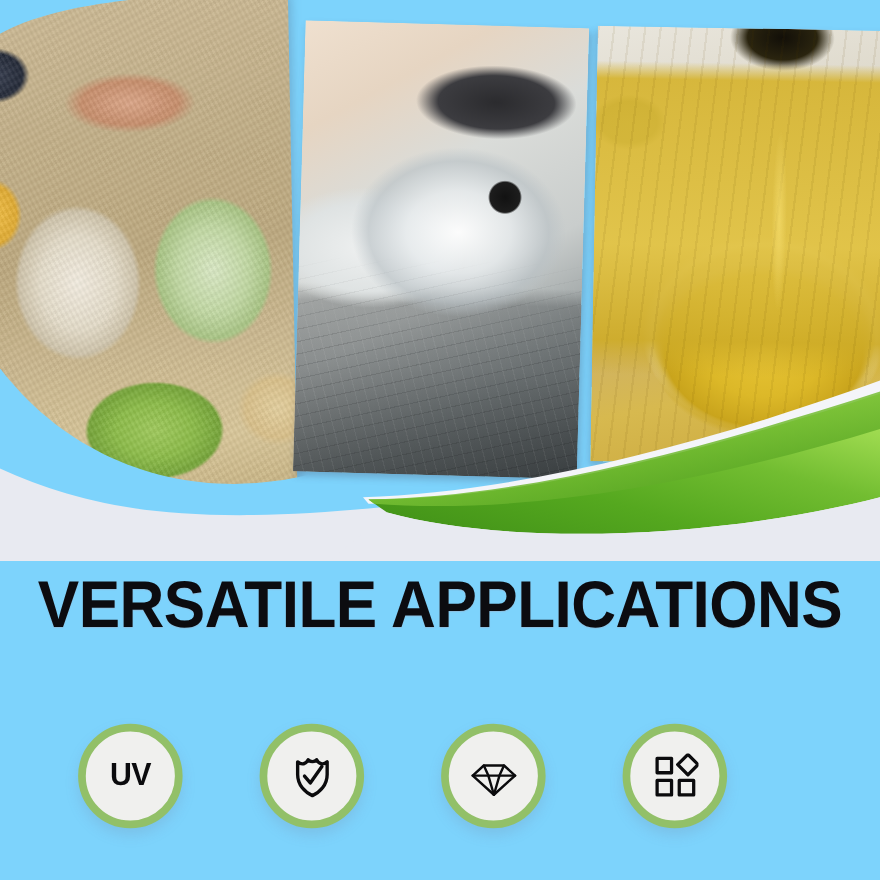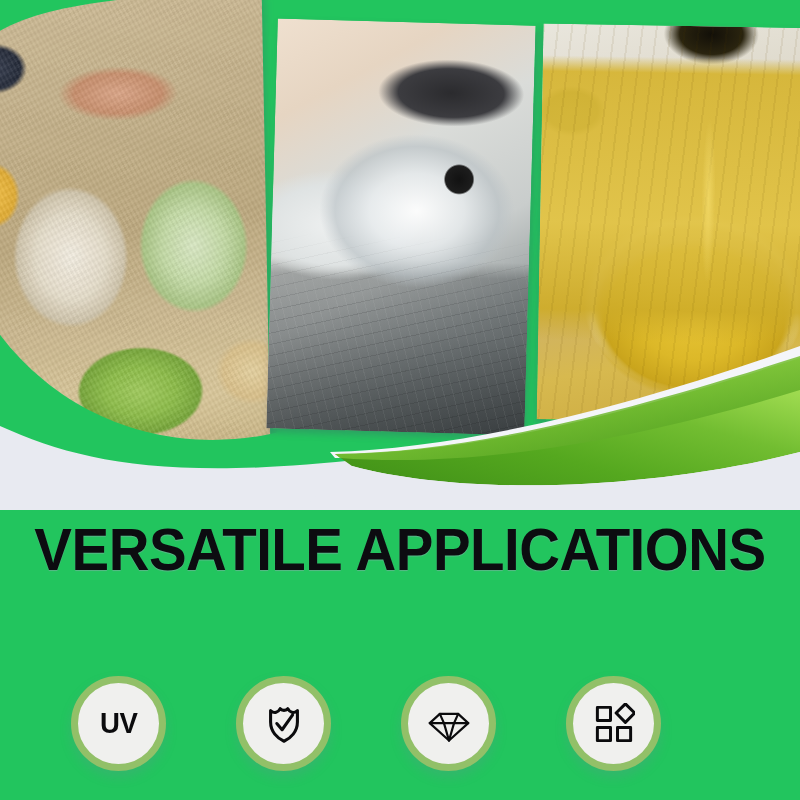--- a/index.html
+++ b/index.html
@@ -4,21 +4,21 @@
 <style>
   * { box-sizing: border-box; margin: 0; padding: 0; }
   html, body {
     width: 800px; height: 800px;
     font-family: "Liberation Sans", sans-serif;
     overflow: hidden;
   }
   #stage {
     position: relative;
     width: 800px; height: 800px;
-    background: #22c55e;
+    background: #7dd3fc;
     overflow: hidden;
   }
 
   
   .collage {
     position: absolute;
     left: 0; top: 0;
     width: 800px; height: 480px;
     overflow: hidden;
   }
@@ -151,21 +151,21 @@
     color: #0c0c10;
     line-height: 1;
     transform: scaleX(.94);
     white-space: nowrap;
     text-shadow: 0 1px 1px rgba(160,168,190,.45);
   }
 
   
   #feature-row {
     position: absolute;
-    left: 0; top: 676px;
+    left: 0; top: 658px;
     width: 732px;
     display: flex;
     justify-content: center;
     align-items: flex-start;
     gap: 70px;
   }
   .feature {
     width: 95px; height: 95px;
     border-radius: 50%;
     background: #f0f0ee;

